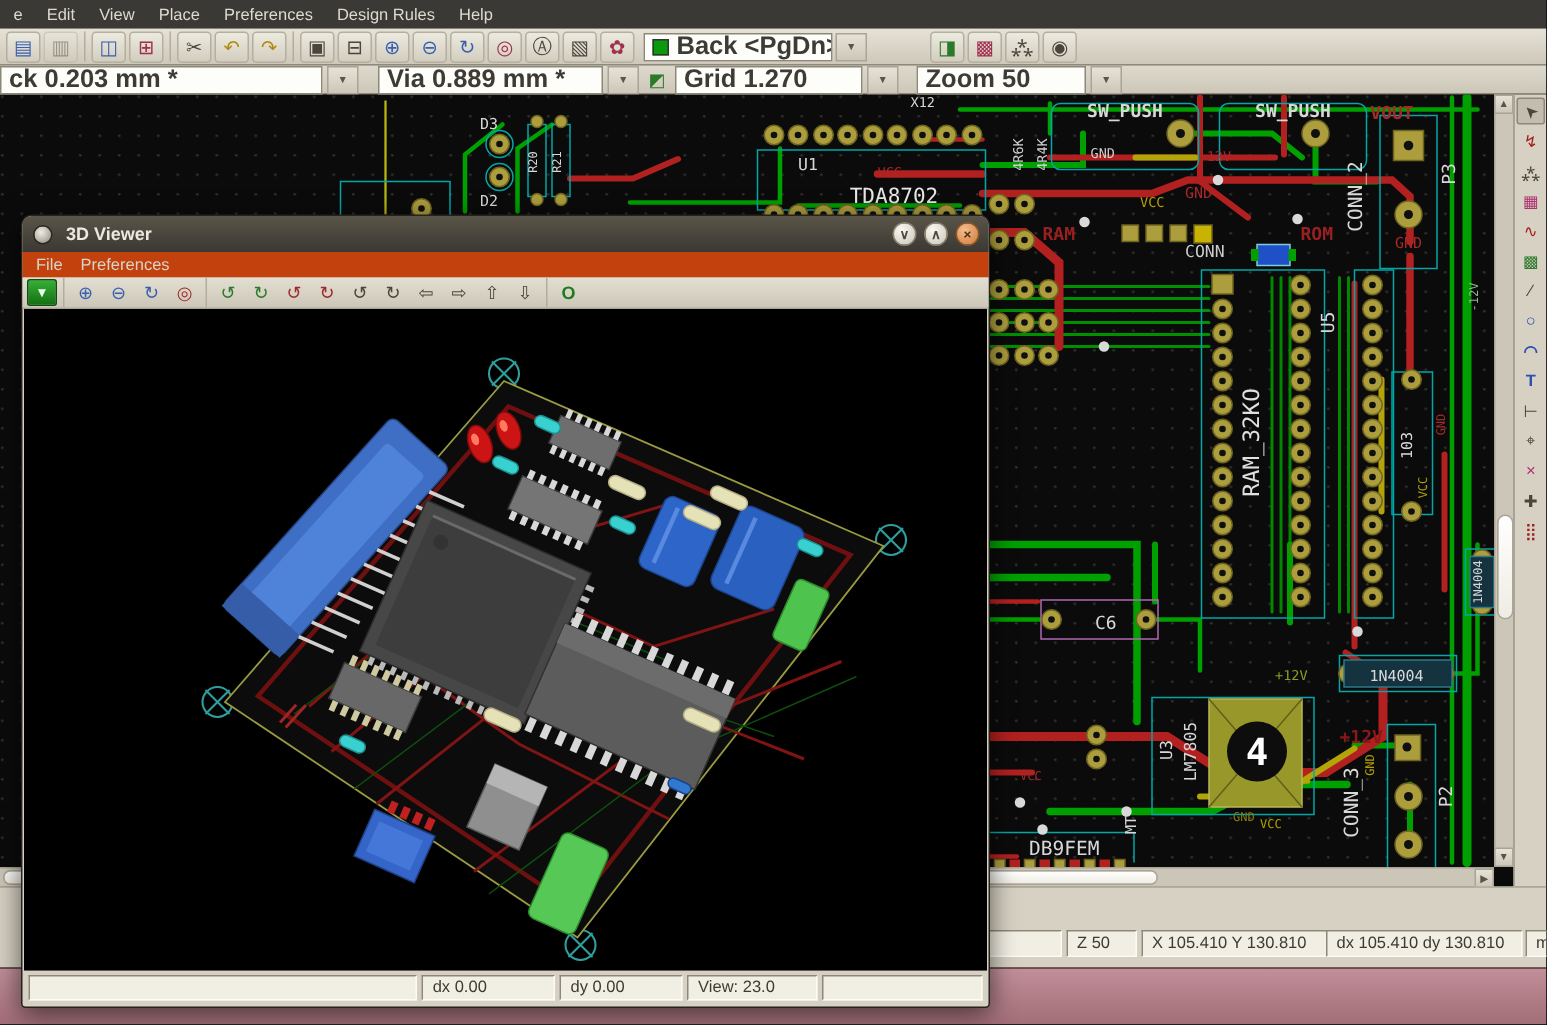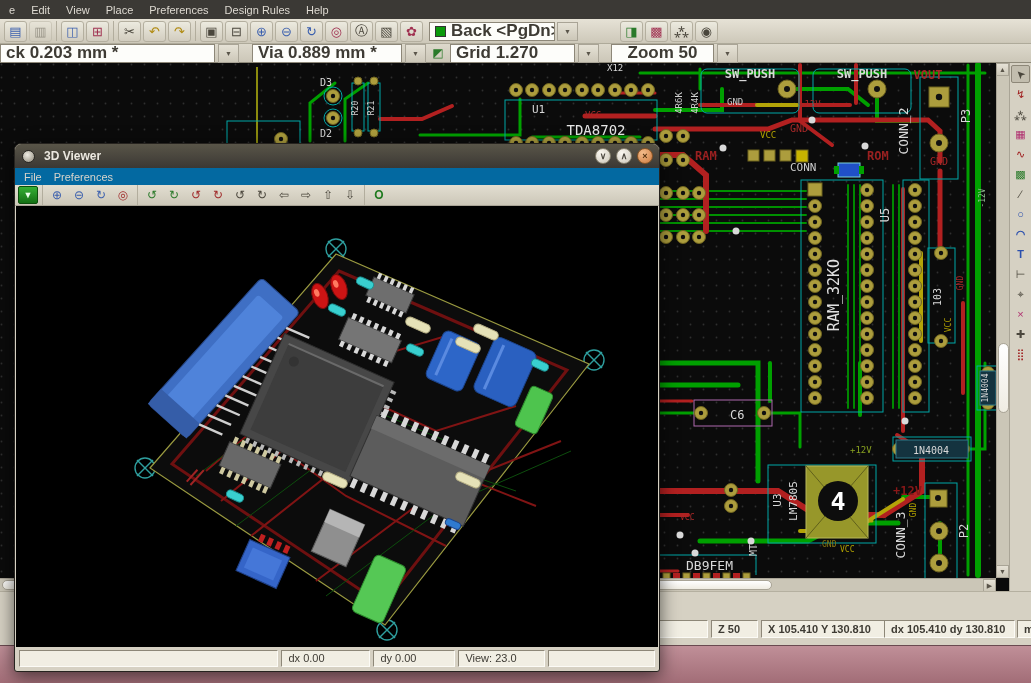--- a/index.html
+++ b/index.html
@@ -89,21 +89,21 @@
   .rt-cursor span { display:inline-block; transform:rotate(-135deg); }
   
   .statusbar {
     position:absolute; left:0; top:591px; width:1031px; height:54px;
     background:#d6d1c3; border-top:1px solid #b5b0a0;
   }
   .sfield {
     background:#f1eee3; border:1px solid; border-color:#8d8778 #fcfbf6 #fcfbf6 #8d8778;
     font-size:11px; color:#3e3b34; padding:1px 6px; white-space:nowrap; overflow:hidden;
   }
-  .msb { position:absolute; top:28px; height:18px; line-height:14px;font-weight:bold; }
+  .msb { position:absolute; top:28px; height:18px; line-height:14px; }
   .desktop-strip {
     position:absolute; left:0; top:645px; width:1031px; height:38px;
     background:linear-gradient(#c08f98, #a26d77);
     border-top:1px solid #6a4a50;
   }
   
   .viewer {
     position:absolute; left:14px; top:143px; width:646px; height:529px;
     background:#d6d1c3; border:1px solid #26231f; border-radius:7px 7px 3px 3px;
     box-shadow:0 4px 18px rgba(0,0,0,.6); z-index:10;
@@ -117,21 +117,21 @@
     background:radial-gradient(circle at 40% 35%, #efece4, #8d8778); border:1px solid #2a2824; }
   .v-btns { position:absolute; right:6px; top:4px; display:flex; gap:5px; }
   .wbtn {
     width:16px; height:16px; border-radius:50%;
     background:radial-gradient(circle at 35% 30%, #faf7f0, #cbc5b8);
     border:1px solid #88826f; color:#4e4a42; font-size:9px; font-weight:bold;
     display:flex; align-items:center; justify-content:center; line-height:1;
   }
   .wbtn.close { background:radial-gradient(circle at 35% 30%, #f4bd8c, #cd7a3e);
     border-color:#8a5525; color:#53300f; }
-  .v-menu { height:17px; background:#0369a1; display:flex; align-items:center;
+  .v-menu { height:17px; background:#c2410c; display:flex; align-items:center;
     padding-left:7px; gap:2px; }
   .v-menu .mi { color:#d8d4cb; font-size:11px; padding:1px 8px 1px 2px; }
   .v-toolbar {
     height:21px; background:linear-gradient(#e2deD1,#ccc7b8);
     border-bottom:1px solid #a9a496; display:flex; align-items:center;
     padding-left:3px; gap:2px;
   }
   .vtb {
     width:20px; height:18px; display:flex; align-items:center; justify-content:center;
     font-size:12px; color:#4a463c; border:1px solid transparent; border-radius:2px; flex:none;
@@ -205,21 +205,21 @@
     <div class="combo" style="width:150px;text-align:center;">
       <span>Via 0.889 mm *</span>
     </div>
     <span class="combo-arrow">▼</span>
     <span class="aux-icon">◩</span>
     <div class="combo" style="width:125px;">
       <span>Grid 1.270</span>
     </div>
     <span class="combo-arrow">▼</span>
     <span style="width:6px;"></span>
-    <div class="combo" style="width:103px;justify-content:center;">
+    <div class="combo" style="width:113px;">
       <span>Zoom 50</span>
     </div>
     <span class="combo-arrow">▼</span>
   </div>
 
   <svg class="pcb-svg" width="996" height="515" viewBox="0 0 996 515">
     <defs>
       <pattern id="dots" width="13" height="13" patternUnits="userSpaceOnUse">
         <rect width="13" height="13" fill="#0b0b0b"></rect>
         <circle cx="1.5" cy="1.5" r="0.9" fill="#2f2f2f"></circle>

